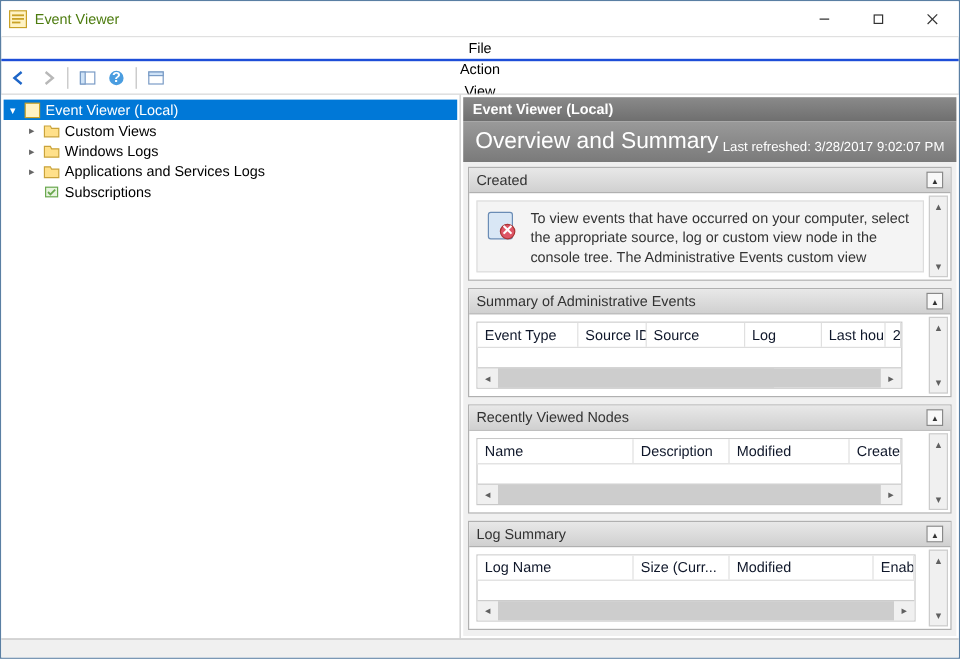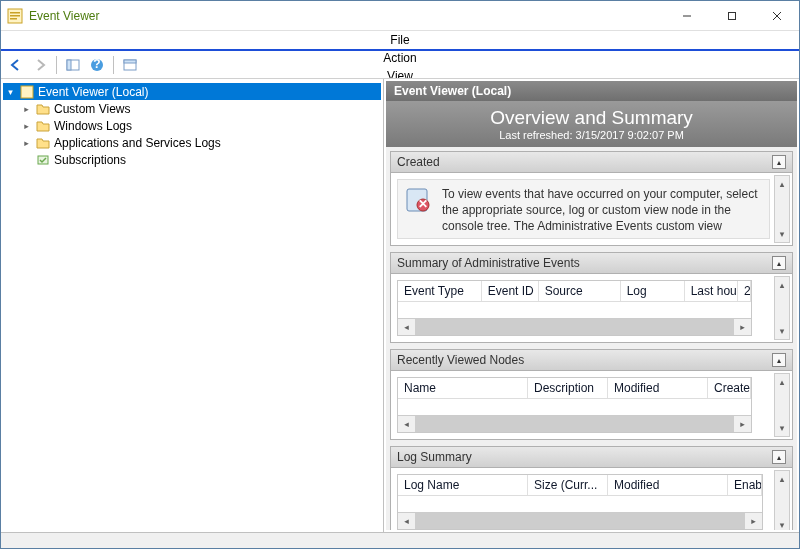--- a/index.html
+++ b/index.html
@@ -28,21 +28,21 @@
   .treerow { display:flex; align-items:center; height:17px; padding:0 2px; gap:3px; white-space:nowrap;}
   .treerow.sel { background:#0078d7; color:#fff;}
   .treerow .exp { width:11px; height:11px; display:flex; align-items:center; justify-content:center; color:#666; font-size:9px;}
   .treerow.sel .exp{color:#fff;}
   .treerow .ticon { width:16px; height:16px; display:flex; align-items:center; justify-content:center;}
   .indent1 { padding-left:18px;}
   
   
   .right { flex:1; display:flex; flex-direction:column; background:#fff; padding:2px; min-width:0;}
   .panelhdr { background:linear-gradient(#8a8a8a,#6f6f6f); color:#fff; font-weight:bold; padding:3px 8px; font-size:12px;}
-  .ovhdr { background:linear-gradient(#9a9a9a,#7a7a7a); color:#fff; padding:6px 10px; display:flex; align-items:center; justify-content:space-between;flex-direction:column;}
+  .ovhdr { background:linear-gradient(#9a9a9a,#7a7a7a); color:#fff; padding:6px 10px; display:flex; align-items:flex-end; justify-content:space-between;}
   .ovhdr .ovtitle { font-size:19px; font-weight:normal;}
   .ovhdr .ovref { font-size:11px;}
   .content { flex:1; background:#f0f0f0; padding:4px; overflow:auto; display:flex; flex-direction:column; gap:6px;}
   
   .section { border:1px solid #b0b0b0; background:#fff;}
   .sechdr { background:linear-gradient(#e8e8e8,#d0d0d0); border-bottom:1px solid #b0b0b0; padding:3px 6px; display:flex; justify-content:space-between; align-items:center; color:#333; font-size:12px;}
   .sechdr .coll { width:14px; height:14px; border:1px solid #888; background:#f8f8f8; display:flex; align-items:center; justify-content:center; font-size:8px; color:#333;}
   .secbody { padding:6px; position:relative; }
   
   .ovbox { display:flex; gap:10px; background:#f4f4f4; padding:6px; border:1px solid #ddd;}
@@ -183,21 +183,21 @@
           </svg>
         </span>
       <span>Subscriptions</span>
     </div>
   </div>
 
   <div class="right">
     <div class="panelhdr">Event Viewer (Local)</div>
     <div class="ovhdr">
       <span class="ovtitle">Overview and Summary</span>
-      <span class="ovref">Last refreshed: 3/15/2017 9:02:07 PM</span>
+      <span class="ovref">Last refreshed: 3/28/2017 9:02:07 PM</span>
     </div>
     <div class="content">
 
       <div class="section">
         <div class="sechdr">
           <span>Created</span>
           <span class="coll">▴</span>
         </div>
         <div class="secbody" style="padding-right:22px;">
           <div class="ovbox">
@@ -217,21 +217,21 @@
 
       <div class="section">
         <div class="sechdr">
           <span>Summary of Administrative Events</span>
           <span class="coll">▴</span>
         </div>
         <div class="secbody" style="padding-right:22px;">
           <div class="tablebox">
             <div class="thead">
               <div class="th" style="width:92px">Event Type</div>
-              <div class="th" style="width:62px">Event ID</div>
+              <div class="th" style="width:62px">Source ID</div>
               <div class="th" style="width:90px">Source</div>
               <div class="th" style="width:70px">Log</div>
               <div class="th" style="width:58px">Last hour</div>
               <div class="th" style="flex:1">2</div>
             </div>
             <div class="trow"></div>
             <div class="hscroll">
                 <div class="hb">◂</div>
                 <div class="htrack short"></div>
                 <div class="hb">▸</div>

